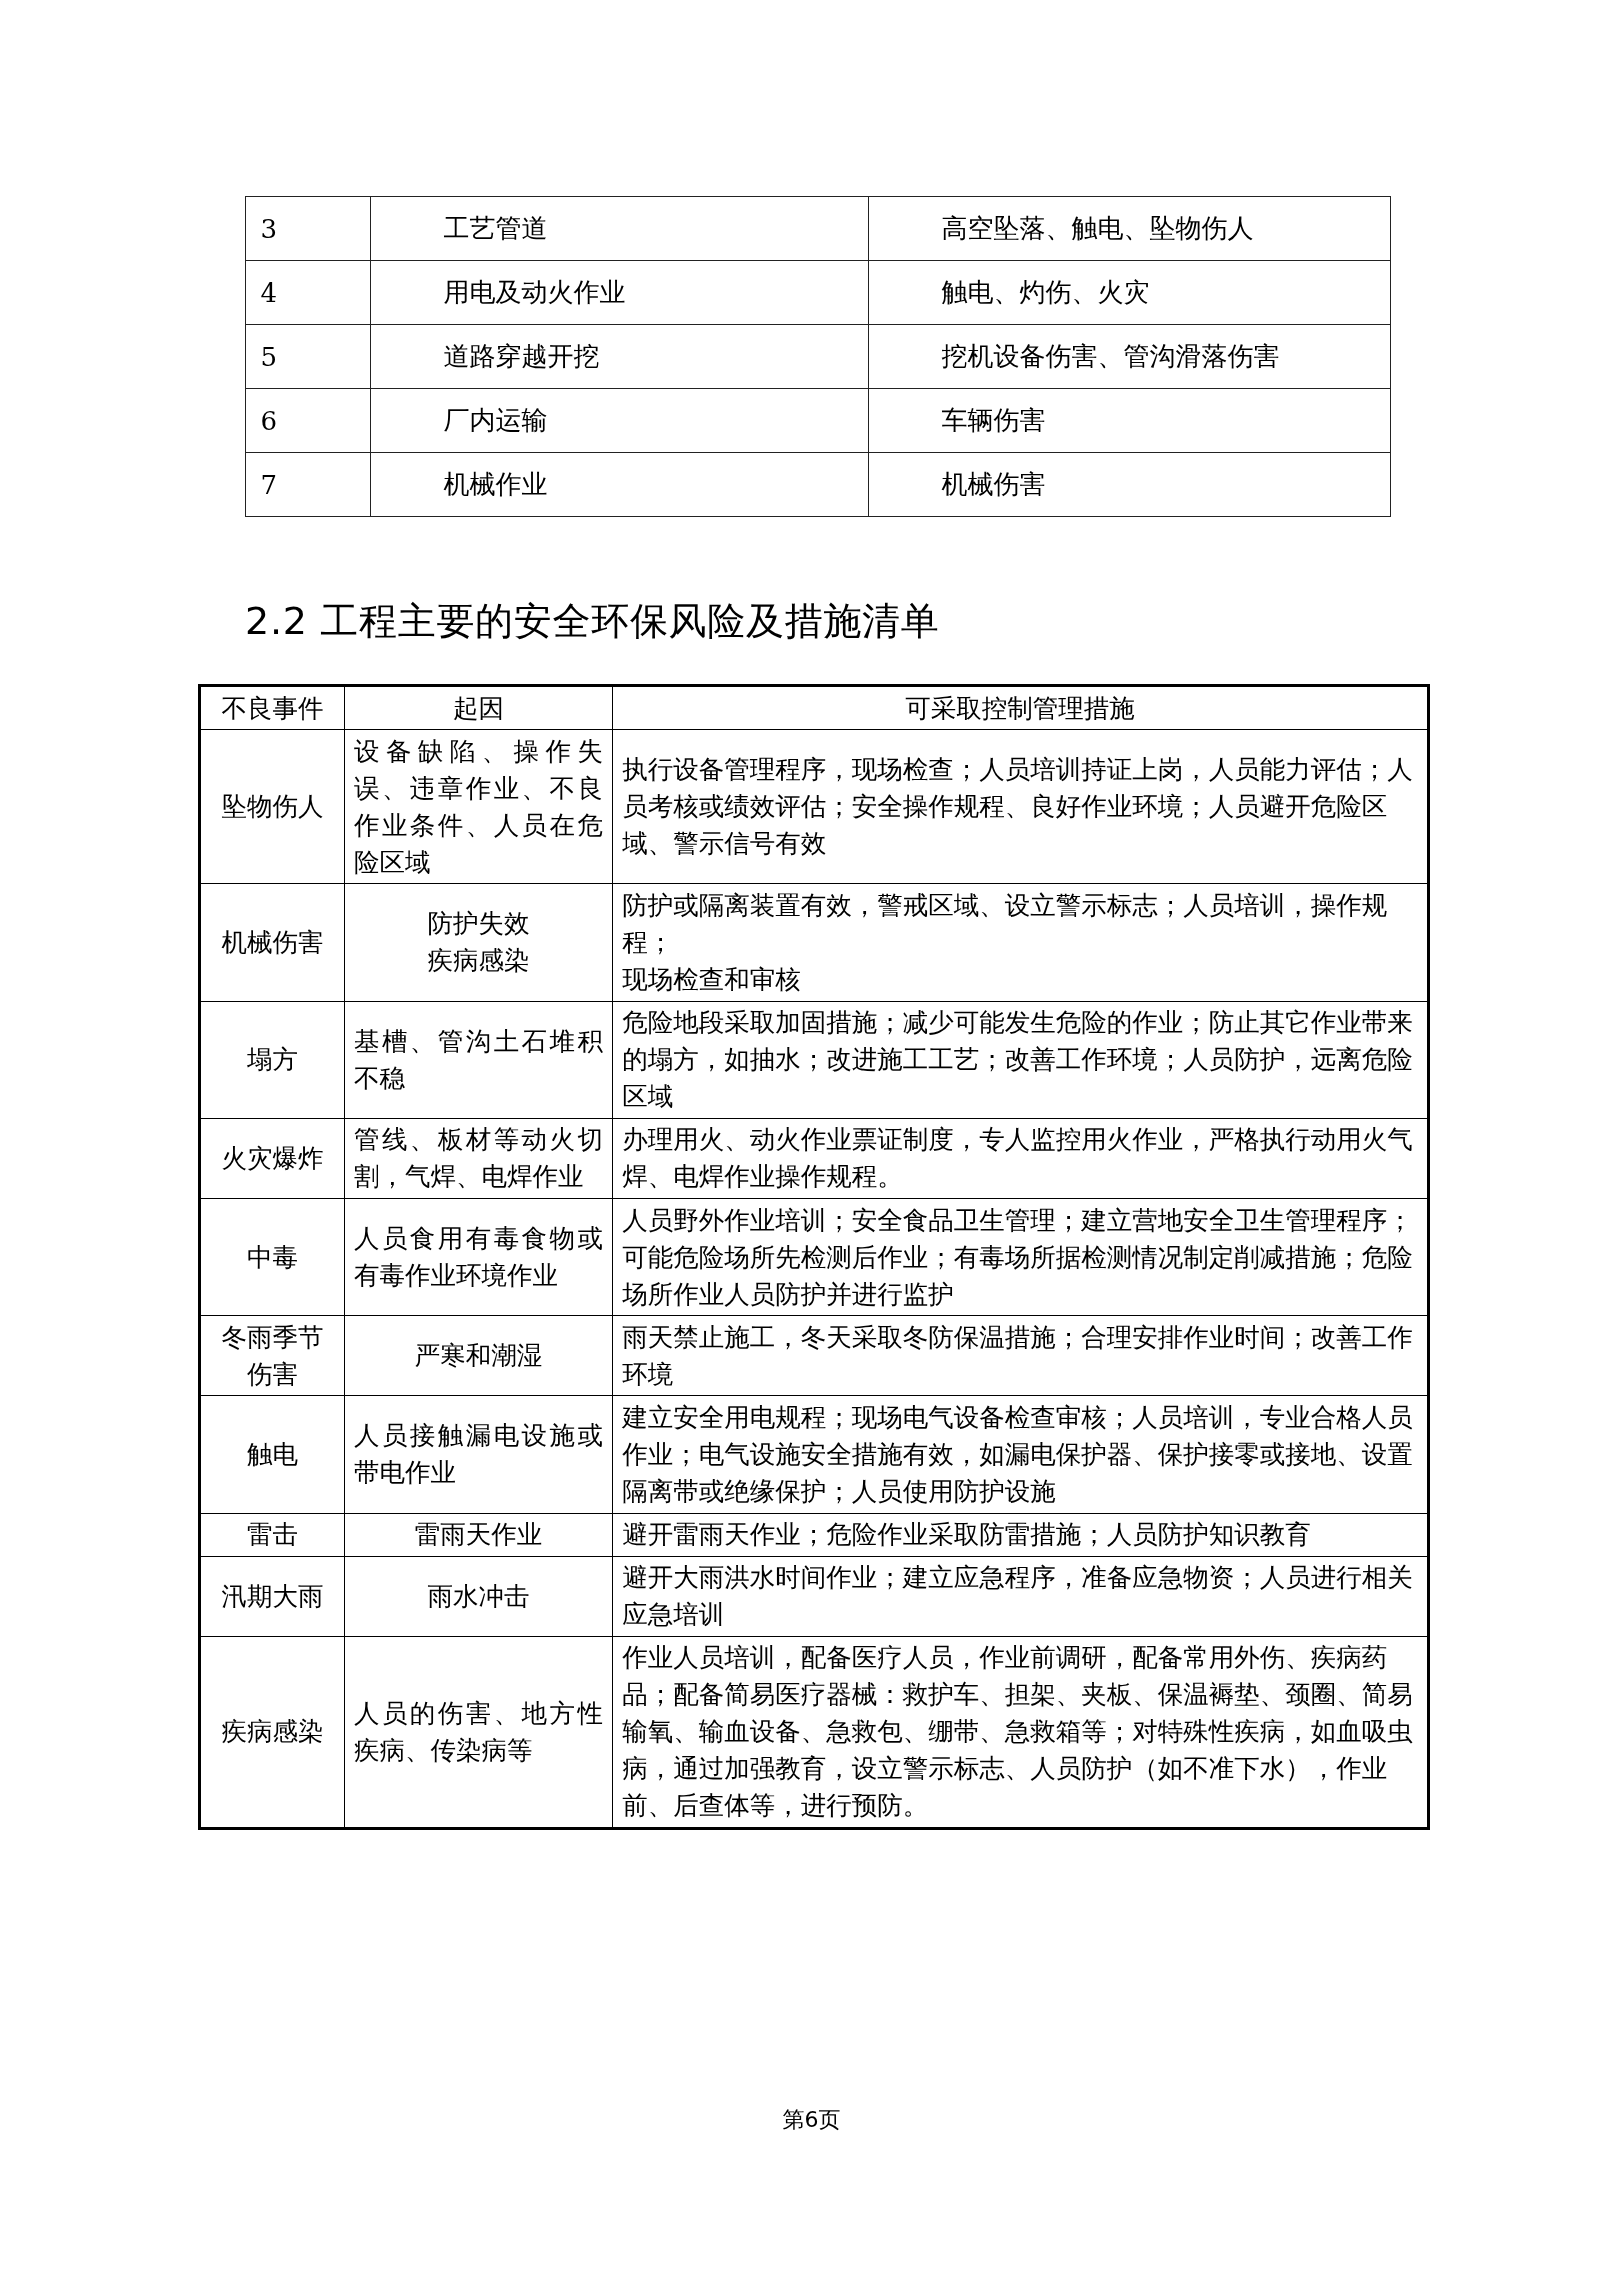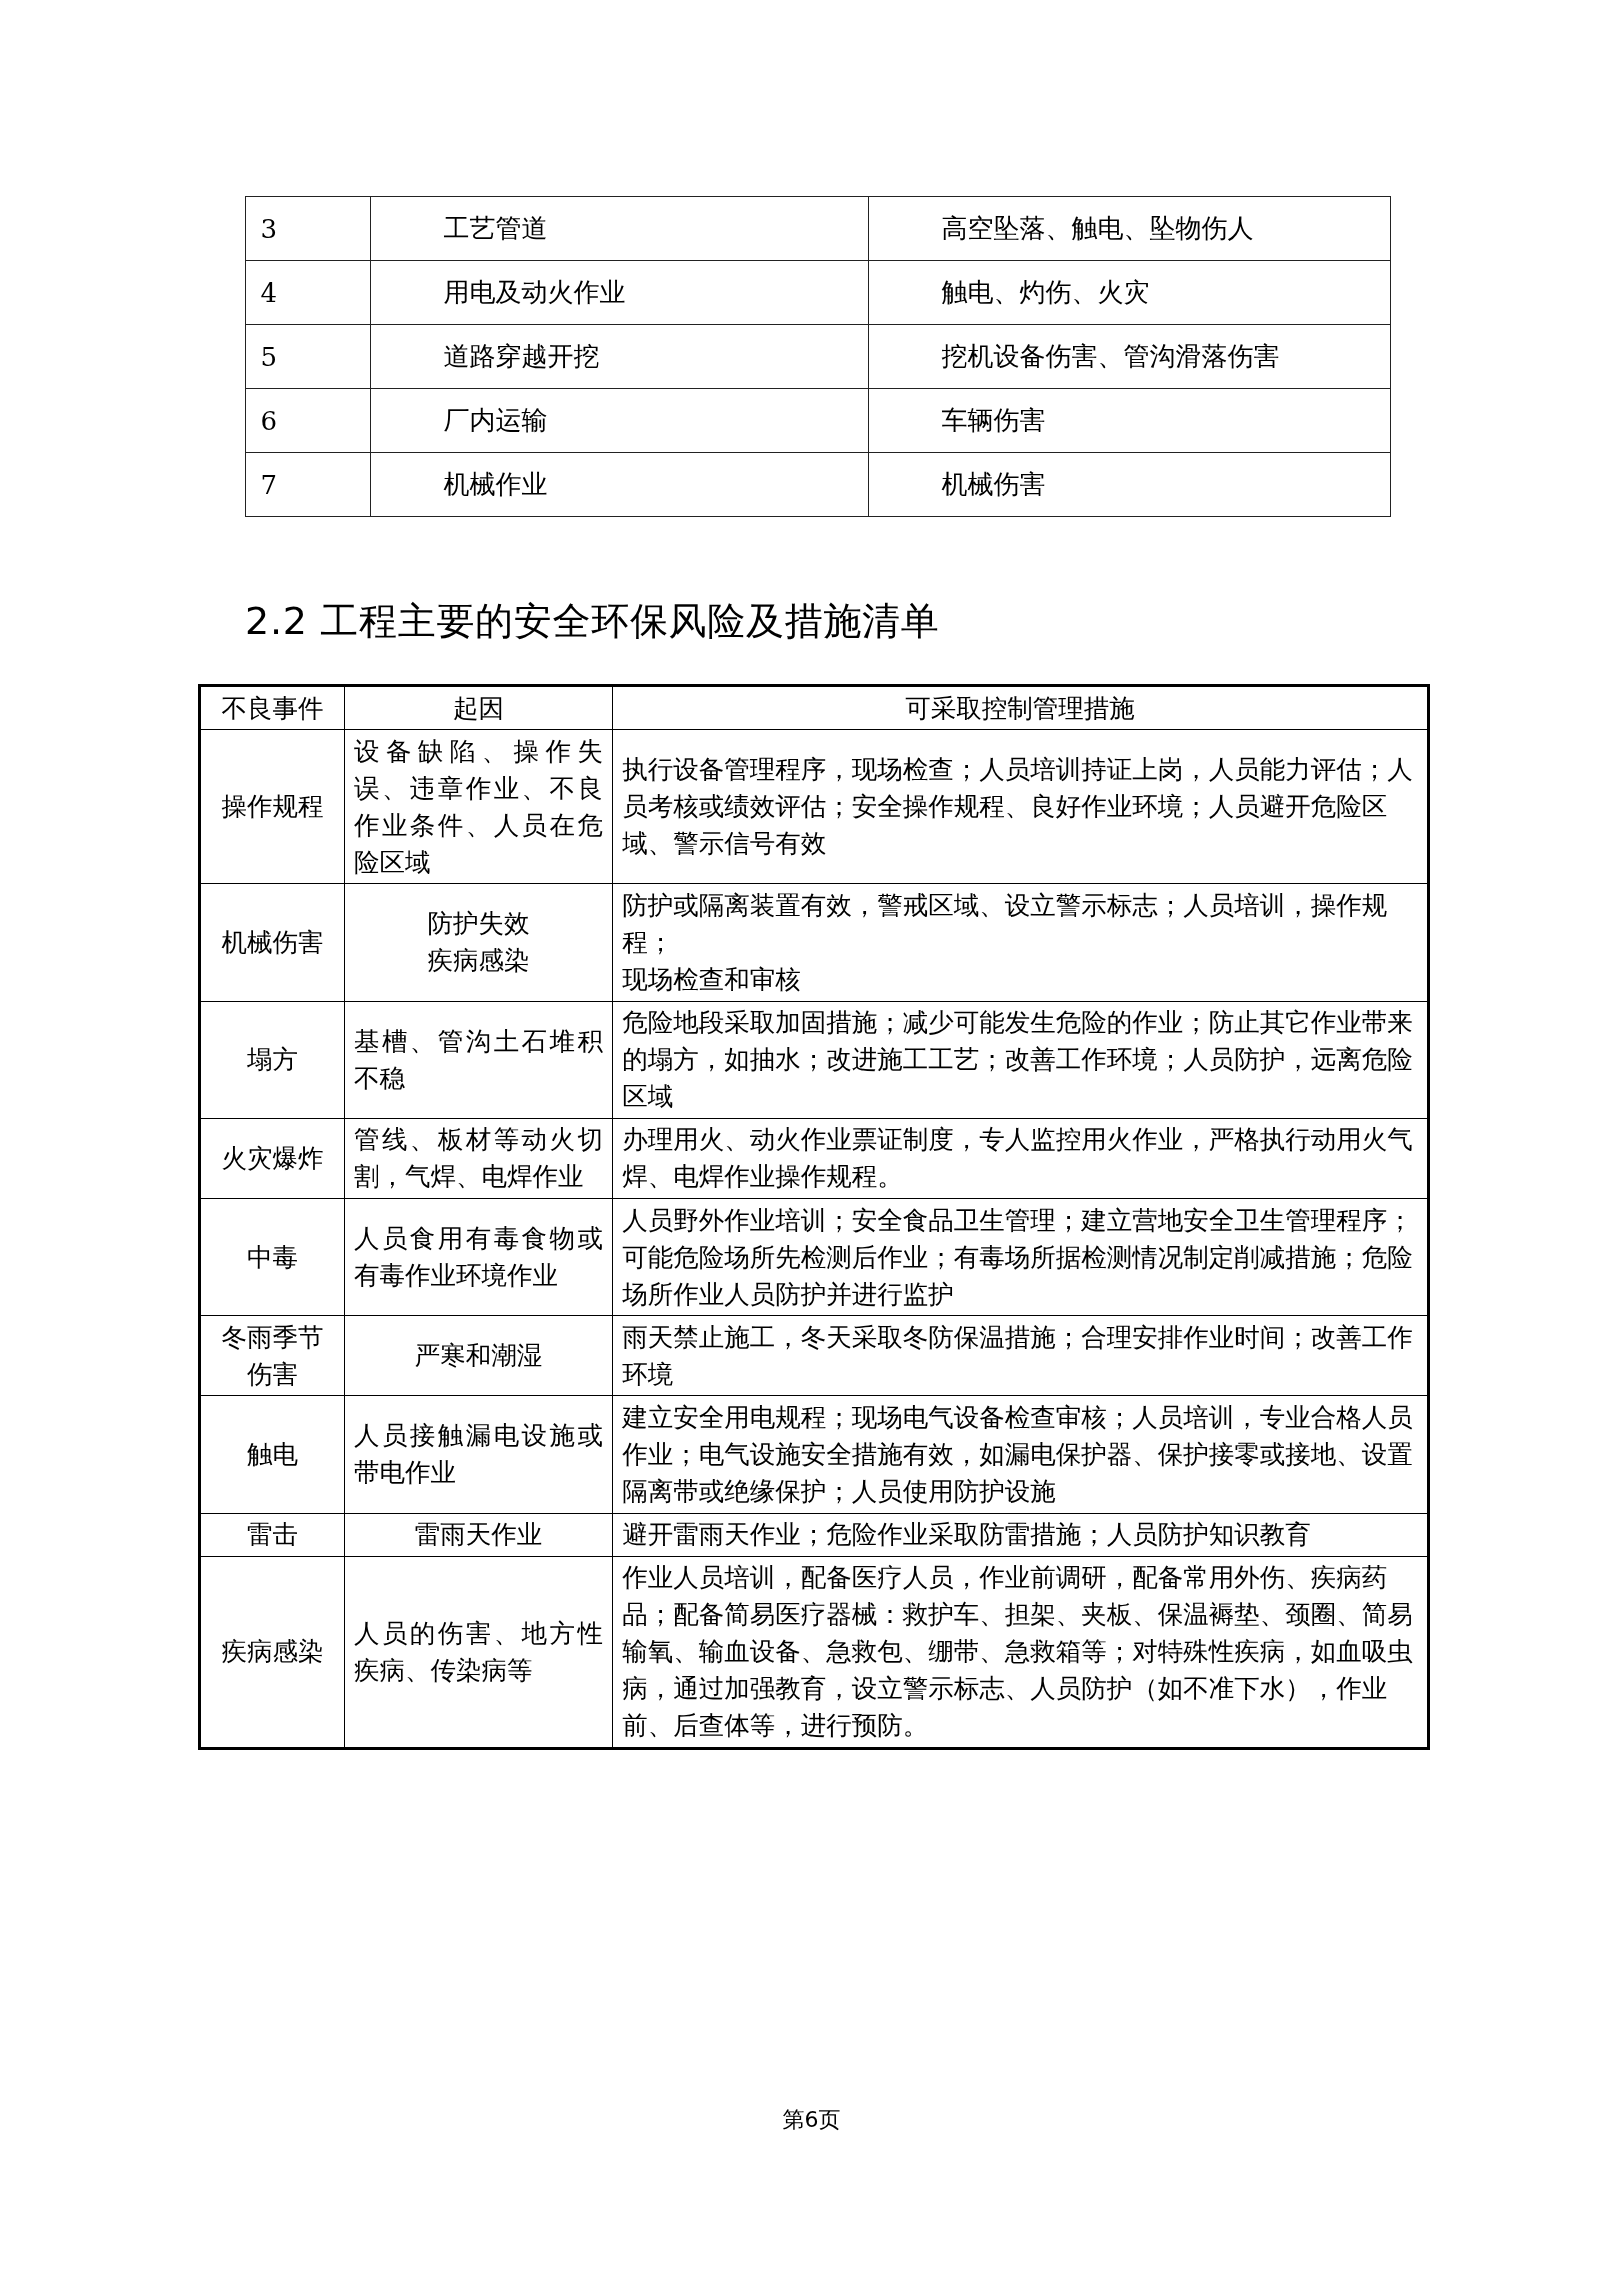--- a/index.html
+++ b/index.html
@@ -99,21 +99,21 @@
   <thead>
     <tr>
       <th>不良事件</th>
       <th>起因</th>
       <th>可采取控制管理措施</th>
     </tr>
   </thead>
   <tbody id="t2body">
       <tr>
         <td class="ev">
-          <span class="line">操作规程</span>
+          <span class="line">坠物伤人</span>
         </td>
         <td class="cause left">
           <span class="line">设备缺陷、操作失误、违章作业、不良作业条件、人员在危险区域</span>
         </td>
         <td class="meas">
           <span class="line">执行设备管理程序，现场检查；人员培训持证上岗，人员能力评估；人员考核或绩效评估；安全操作规程、良好作业环境；人员避开危险区域、警示信号有效</span>
         </td>
       </tr>
       <tr>
         <td class="ev">
@@ -190,20 +190,31 @@
         </td>
         <td class="cause">
           <span class="line">雷雨天作业</span>
         </td>
         <td class="meas">
           <span class="line">避开雷雨天作业；危险作业采取防雷措施；人员防护知识教育</span>
         </td>
       </tr>
       <tr>
         <td class="ev">
+          <span class="line">汛期大雨</span>
+        </td>
+        <td class="cause">
+          <span class="line">雨水冲击</span>
+        </td>
+        <td class="meas">
+          <span class="line">避开大雨洪水时间作业；建立应急程序，准备应急物资；人员进行相关应急培训</span>
+        </td>
+      </tr>
+      <tr>
+        <td class="ev">
           <span class="line">疾病感染</span>
         </td>
         <td class="cause left">
           <span class="line">人员的伤害、地方性疾病、传染病等</span>
         </td>
         <td class="meas">
           <span class="line">作业人员培训，配备医疗人员，作业前调研，配备常用外伤、疾病药品；配备简易医疗器械：救护车、担架、夹板、保温褥垫、颈圈、简易输氧、输血设备、急救包、绷带、急救箱等；对特殊性疾病，如血吸虫病，通过加强教育，设立警示标志、人员防护（如不准下水），作业前、后查体等，进行预防。</span>
         </td>
       </tr>
     </tbody>

